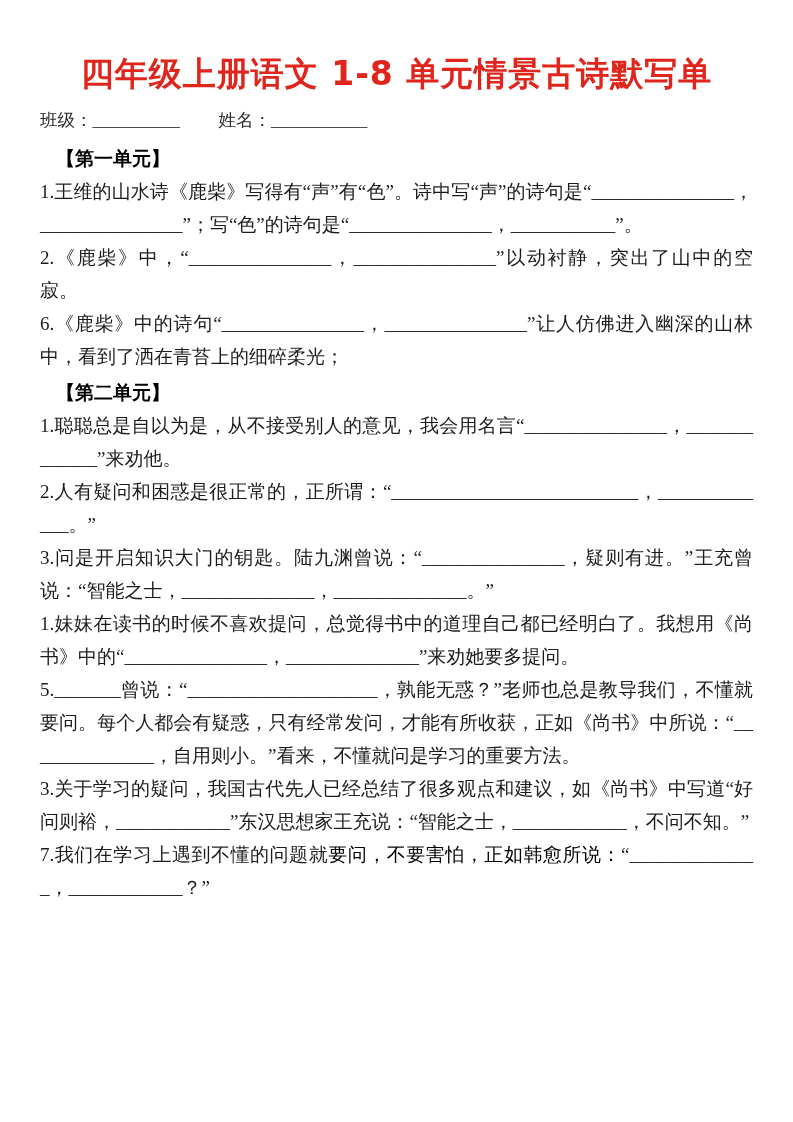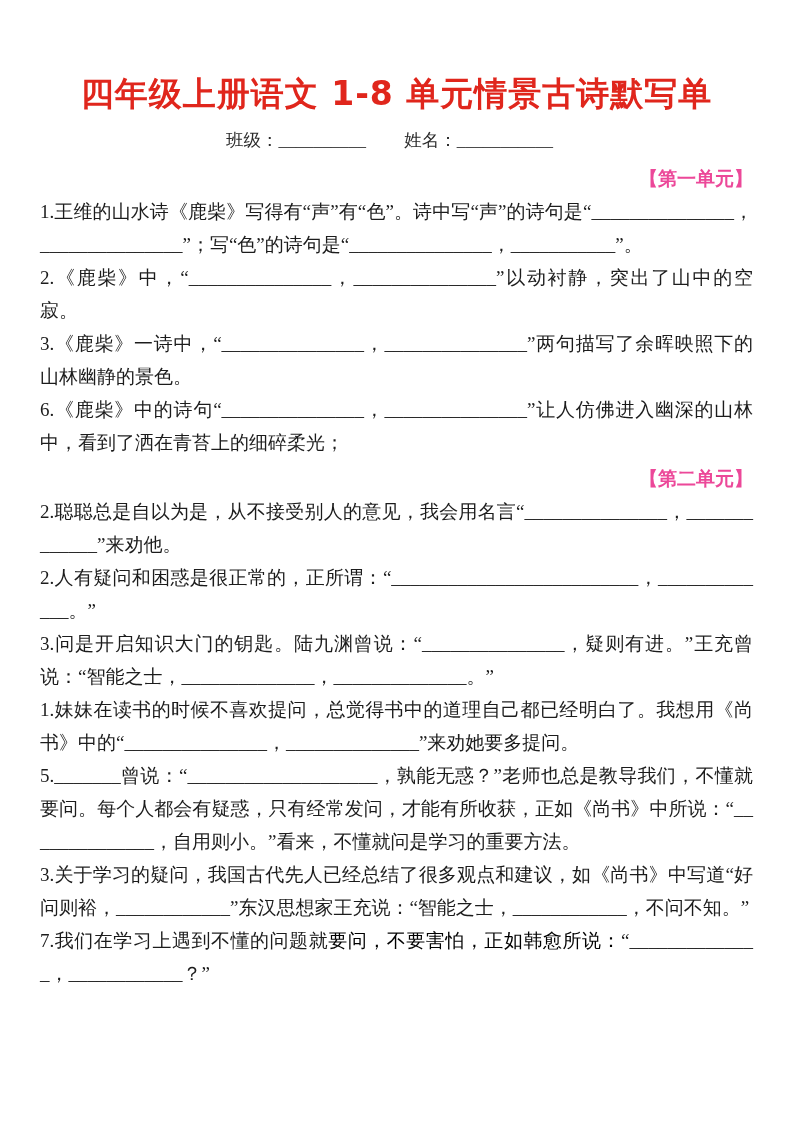--- a/index.html
+++ b/index.html
@@ -6,54 +6,53 @@
     margin: 0;
     padding: 0;
     background: #ffffff;
   }
   .page {
     position: relative;
     width: 793px;
     height: 1122px;
     background: #ffffff;
     box-sizing: border-box;
-    padding: 72px 40px 0 40px;
+    padding: 52px 40px 0 40px;
     font-family: "Liberation Serif", serif;
     color: #1c1c1c;
     overflow: hidden;
   }
   .doc-title {
     margin: 0 0 10px 0;
     text-align: center;
     font-family: "DejaVu Sans", sans-serif;
     font-weight: bold;
     font-size: 33px;
     letter-spacing: 1px;
     color: #e0261c;
     white-space: nowrap;
   }
   .meta-line {
-    text-align: center;
+    text-align: left;
     padding-right: 14px;
     font-size: 17.5px;
     line-height: 26px;
     margin-bottom: 10px;
     color: #2a2a2a;
   }
   .meta-field { display: inline-block; }
   .meta-field + .meta-field { margin-left: 34px; }
   .meta-blank { letter-spacing: 0; color: #2a2a2a; }
   .sec-heading {
     font-family: "DejaVu Sans", sans-serif;
     font-weight: bold;
     font-size: 19px;
     line-height: 30px;
-    margin: 4px 0 2px 4px;
-    color: #ec4899;
-    text-align: right;
+    margin: 4px 0 2px 16px;
+    color: #000000;
   }
   .q {
     font-size: 19px;
     line-height: 33px;
     margin: 0;
     text-align: justify;
     word-break: break-all;
     color: #1c1c1c;
   }
   .faded { color: #000000; }
@@ -71,27 +70,26 @@
     </span>
     <span class="meta-field">
       <span>姓名：</span><span class="meta-blank">___________</span>
     </span>
   </div>
 
   <div>
     <div class="sec-heading">【第一单元】</div>
     <p class="q">1.王维的山水诗《鹿柴》写得有“声”有“色”。诗中写“声”的诗句是“_______________，_______________”；写“色”的诗句是“_______________，___________”。</p>
     <p class="q">2.《鹿柴》中，“_______________，_______________”以动衬静，突出了山中的空寂。</p>
-    <p class="q">3.《鹿柴》一诗中，“_______________，_______________”两句描写了余晖映照下的山林幽静的景色。</p>
     <p class="q">6.《鹿柴》中的诗句“_______________，_______________”让人仿佛进入幽深的山林中，看到了洒在青苔上的细碎柔光；</p>
   </div>
 
   <div>
     <div class="sec-heading">【第二单元】</div>
-    <p class="q">2.聪聪总是自以为是，从不接受别人的意见，我会用名言“_______________，_____________”来劝他。</p>
+    <p class="q">1.聪聪总是自以为是，从不接受别人的意见，我会用名言“_______________，_____________”来劝他。</p>
     <p class="q">2.人有疑问和困惑是很正常的，正所谓：“__________________________，_____________。”</p>
     <p class="q">3.问是开启知识大门的钥匙。陆九渊曾说：“_______________，疑则有进。”王充曾说：“智能之士，______________，______________。”</p>
     <p class="q">1.妹妹在读书的时候不喜欢提问，总觉得书中的道理自己都已经明白了。我想用《尚书》中的“_______________，______________”来劝她要多提问。</p>
     <p class="q">5._______曾说：“____________________，孰能无惑？”老师也总是教导我们，不懂就要问。每个人都会有疑惑，只有经常发问，才能有所收获，正如《尚书》中所说：“______________，自用则小。”看来，不懂就问是学习的重要方法。</p>
     <p class="q">3.关于学习的疑问，我国古代先人已经总结了很多观点和建议，如《尚书》中写道“好问则裕，____________”东汉思想家王充说：“智能之士，____________，不问不知。”</p>
     <p class="q"><span>7.我们在学习上遇到不懂的问题就</span><span class="faded">要问，不要害怕，正如韩愈所说：</span><span>“______________，____________？”</span></p>
   </div>
 
 </div>
 

